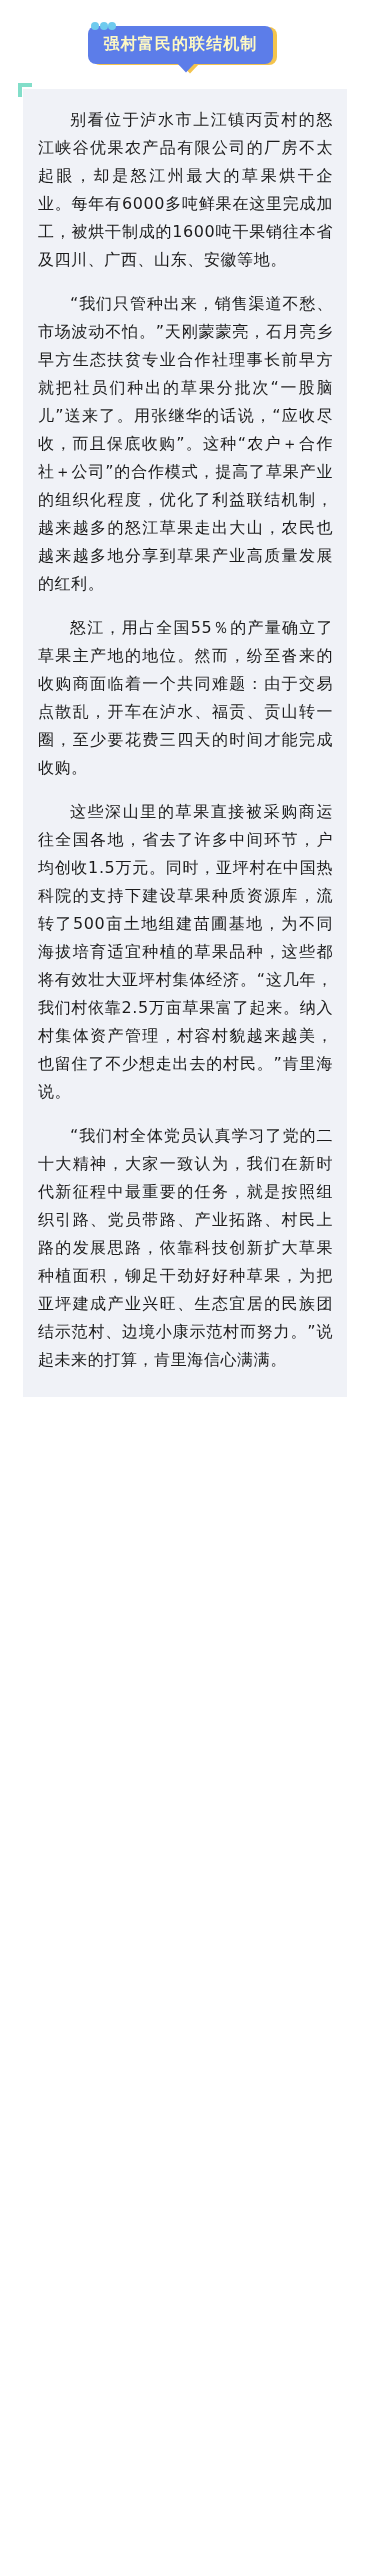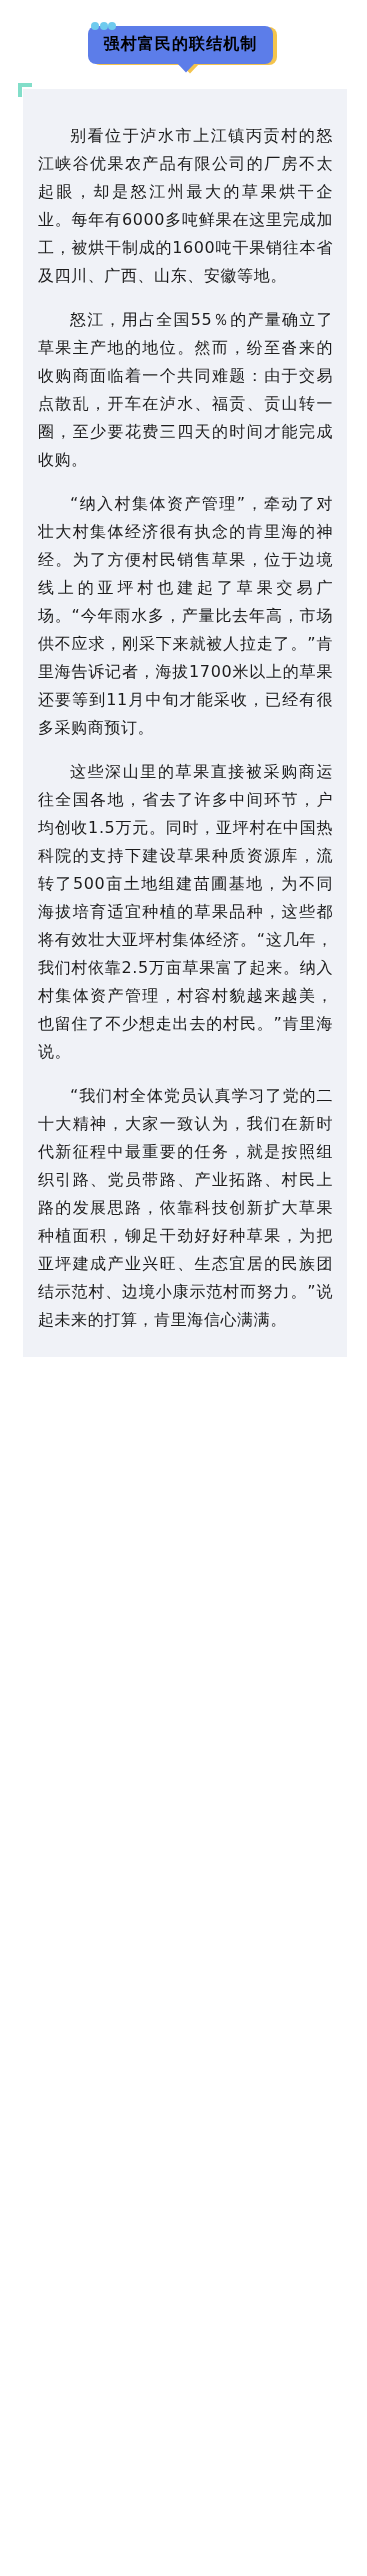--- a/index.html
+++ b/index.html
@@ -30,21 +30,21 @@
   .banner-shadow{
     position:absolute;left:92px;top:27px;width:185px;height:38px;
     background:var(--banner-shadow-yellow);border-radius:8px;
   }
   .banner{
     position:absolute;left:88px;top:25.5px;width:185px;height:38px;
     background:var(--banner-blue);border-radius:8px;
     display:flex;align-items:center;justify-content:center;
   }
   .banner-title{
-    color:#000000;font-size:16px;font-weight:bold;letter-spacing:1.1px;
+    color:#fef9c3;font-size:16px;font-weight:bold;letter-spacing:1.1px;
     white-space:nowrap;
   }
   .tail-shadow{
     position:absolute;left:181px;top:64px;width:18px;height:9.6px;
     background:var(--banner-shadow-yellow);
     clip-path:polygon(0 0,100% 0,50% 100%);
   }
   .tail{
     position:absolute;left:177px;top:63px;width:18px;height:9.6px;
     background:var(--banner-blue);
@@ -70,21 +70,20 @@
     padding:17px 13.6px 22.6px 15.3px;
   }
   .para{
     color:var(--text);
     font-size:16px;
     line-height:28px;
     letter-spacing:0.6px;
     text-align:justify;
     text-indent:2em;
     margin-bottom:16px;
-    margin-top:16px;
   }
   .para:last-child{margin-bottom:0;}
 </style>
 </head>
 <body>
 
 <div class="page">
 
   <div class="banner-wrap">
     <div class="banner-shadow"></div>
@@ -99,22 +98,22 @@
       <span class="dot"></span>
     </div>
   </div>
 
   <div class="bracket"></div>
 
   <div class="content-box">
     <div class="paragraphs">
 
     <p class="para">别看位于泸水市上江镇丙贡村的怒江峡谷优果农产品有限公司的厂房不太起眼，却是怒江州最大的草果烘干企业。每年有6000多吨鲜果在这里完成加工，被烘干制成的1600吨干果销往本省及四川、广西、山东、安徽等地。</p>
+        <p class="para">“我们只管种出来，销售渠道不愁、市场波动不怕。”天刚蒙蒙亮，石月亮乡早方生态扶贫专业合作社理事长前早方就把社员们种出的草果分批次“一股脑儿”送来了。用张继华的话说，“应收尽收，而且保底收购”。这种“农户＋合作社＋公司”的合作模式，提高了草果产业的组织化程度，优化了利益联结机制，越来越多的怒江草果走出大山，农民也越来越多地分享到草果产业高质量发展的红利。</p>
         <p class="para">怒江，用占全国55％的产量确立了草果主产地的地位。然而，纷至沓来的收购商面临着一个共同难题：由于交易点散乱，开车在泸水、福贡、贡山转一圈，至少要花费三四天的时间才能完成收购。</p>
-        <p class="para">“纳入村集体资产管理”，牵动了对壮大村集体经济很有执念的肯里海的神经。为了方便村民销售草果，位于边境线上的亚坪村也建起了草果交易广场。“今年雨水多，产量比去年高，市场供不应求，刚采下来就被人拉走了。”肯里海告诉记者，海拔1700米以上的草果还要等到11月中旬才能采收，已经有很多采购商预订。</p>
         <p class="para">这些深山里的草果直接被采购商运往全国各地，省去了许多中间环节，户均创收1.5万元。同时，亚坪村在中国热科院的支持下建设草果种质资源库，流转了500亩土地组建苗圃基地，为不同海拔培育适宜种植的草果品种，这些都将有效壮大亚坪村集体经济。“这几年，我们村依靠2.5万亩草果富了起来。纳入村集体资产管理，村容村貌越来越美，也留住了不少想走出去的村民。”肯里海说。</p>
         <p class="para">“我们村全体党员认真学习了党的二十大精神，大家一致认为，我们在新时代新征程中最重要的任务，就是按照组织引路、党员带路、产业拓路、村民上路的发展思路，依靠科技创新扩大草果种植面积，铆足干劲好好种草果，为把亚坪建成产业兴旺、生态宜居的民族团结示范村、边境小康示范村而努力。”说起未来的打算，肯里海信心满满。</p>
       </div>
 
   </div>
 
 </div>
 
 
 </body></html>

